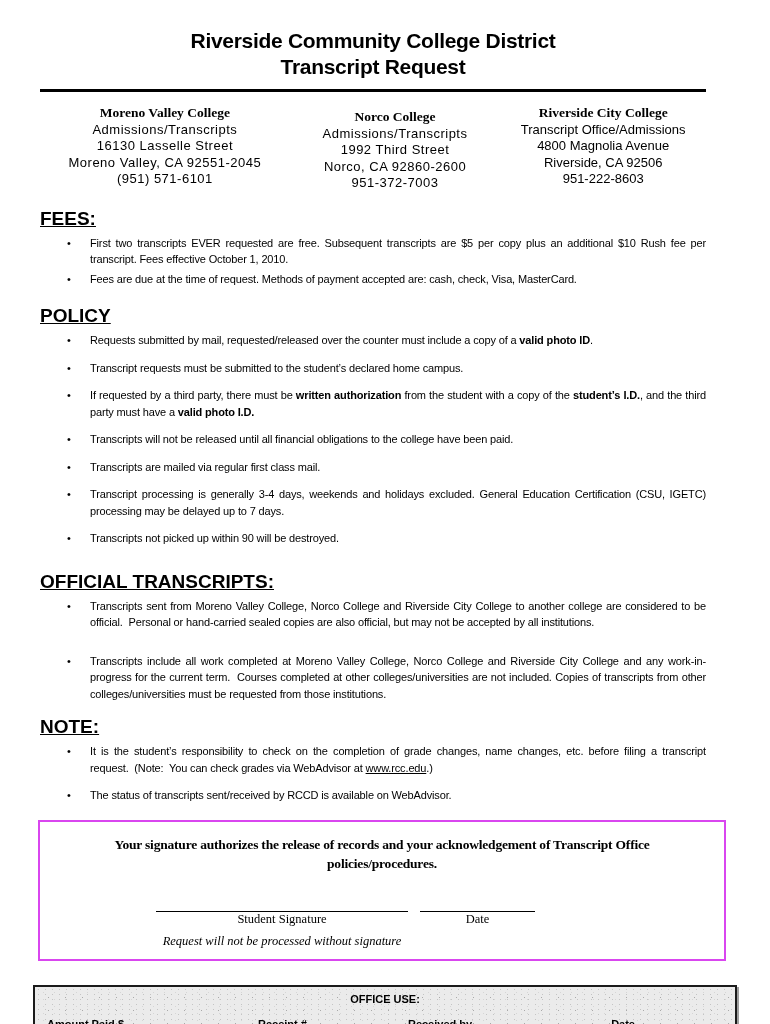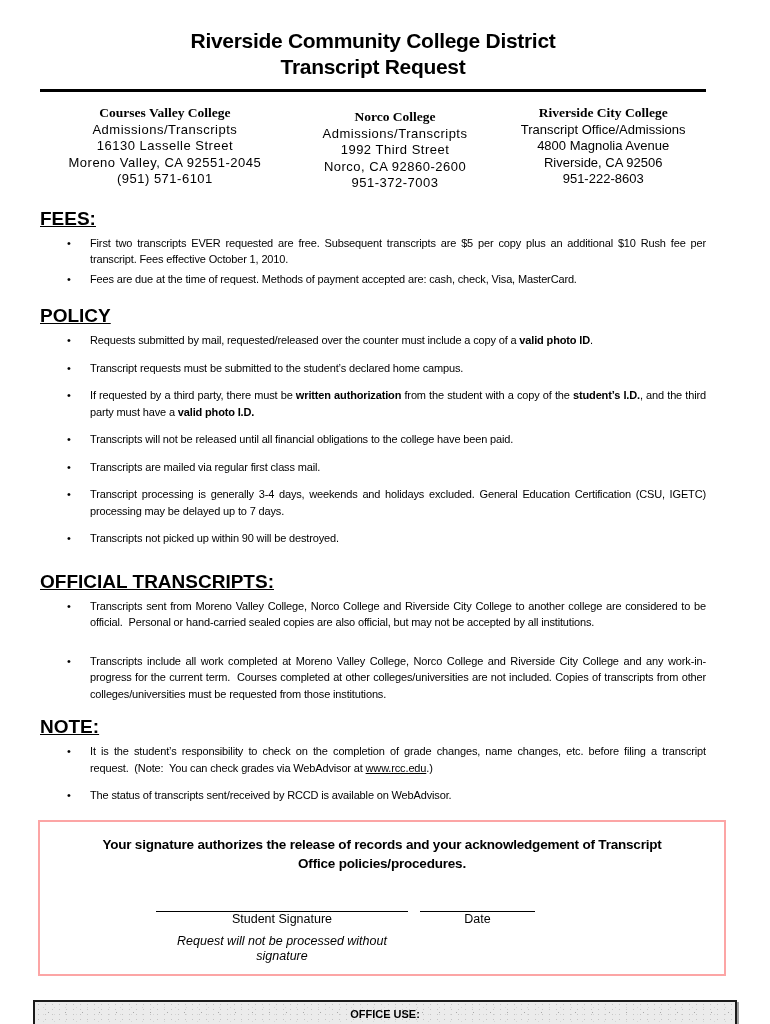--- a/index.html
+++ b/index.html
@@ -80,22 +80,23 @@
   ul.policy-list li:last-child { margin-bottom:0; }
   ul.official-list li { margin-bottom:22px; }
   ul.official-list li:last-child { margin-bottom:0; }
   ul.note-list li     { margin-bottom:11px; }
   ul.note-list li:last-child { margin-bottom:0; }
   
   .signature-box {
     margin-top:16px;
     margin-left:-2px;
     width:688px;
-    border:2px solid #fca5a5;
+    border:2px solid #d946ef;
     padding:13px 18px 10px 18px;
+    font-family:Liberation Serif, serif;
   }
   .signature-statement {
     font-weight:bold;
     font-size:13.5px;
     line-height:19px;
     text-align:center;
     max-width:590px;
     margin:0 auto;
     letter-spacing:-0.2px;
   }
@@ -158,21 +159,21 @@
 <body>
 
 <div class="page">
 
   <div class="title-line">Riverside Community College District</div>
   <div class="title-line">Transcript Request</div>
   <div class="title-rule"></div>
 
   <div class="colleges">
     <div class="college c1">
-      <div class="college-name">Courses Valley College</div>
+      <div class="college-name">Moreno Valley College</div>
       <div>Admissions/Transcripts</div>
       <div>16130 Lasselle Street</div>
       <div>Moreno Valley, CA 92551-2045</div>
       <div>(951) 571-6101</div>
     </div>
     <div class="college c2">
       <div class="college-name">Norco College</div>
       <div>Admissions/Transcripts</div>
       <div>1992 Third Street</div>
       <div>Norco, CA 92860-2600</div>

